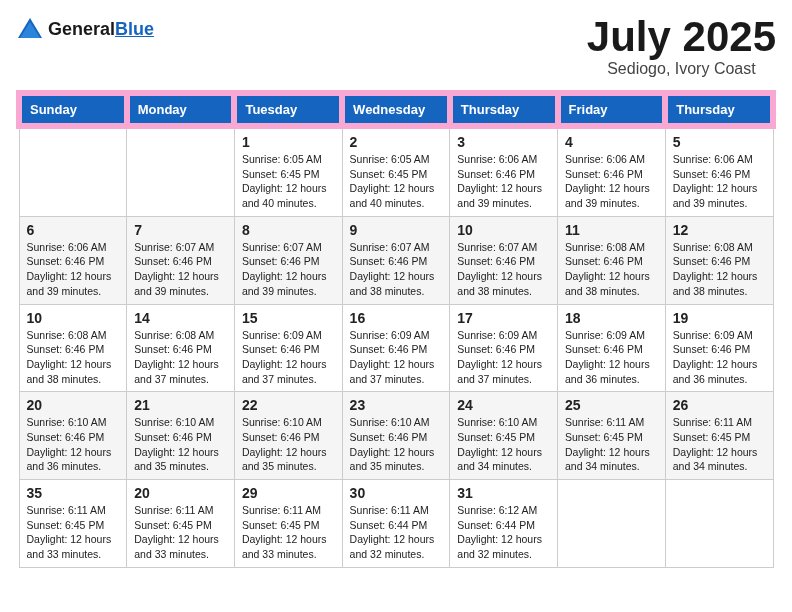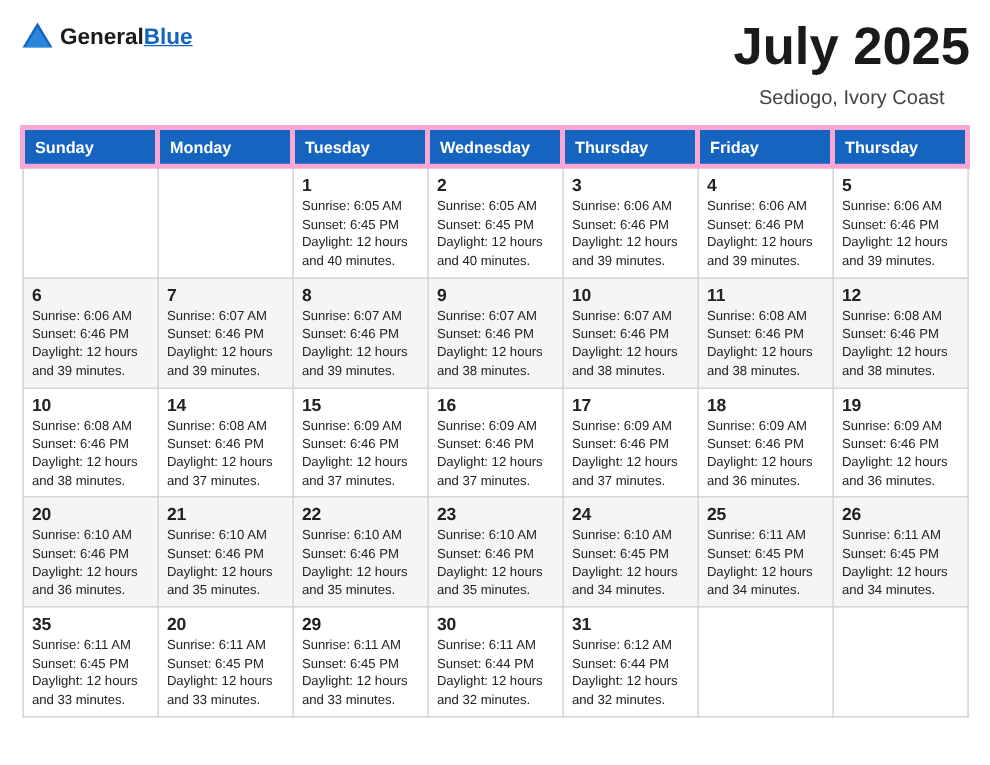--- a/index.html
+++ b/index.html
@@ -46,35 +46,35 @@
     }
     .month-year {
       font-size: 42px;
       font-weight: bold;
       color: #1a1a1a;
       line-height: 1;
     }
     .location {
       font-size: 16px;
       color: #444;
-      margin-top: 12px;
+      margin-top: 2px;
     }
     .calendar {
       width: 100%;
       border-collapse: collapse;
       border: 1px solid #ccc;
     }
     .calendar th {
       background-color: #1565c0;
       color: #fff;
       text-align: left;
       padding: 6px 8px;
       font-size: 13px;
       font-weight: bold;
-      border: 4px solid #f9a8d4;
+      border: 6px solid #f9a8d4;
     }
     .calendar td {
       vertical-align: top;
       padding: 5px 7px;
       font-size: 11px;
       color: #222;
       border: 1px solid #ccc;
       width: 14.28%;
       min-height: 80px;
       background: #fff;

